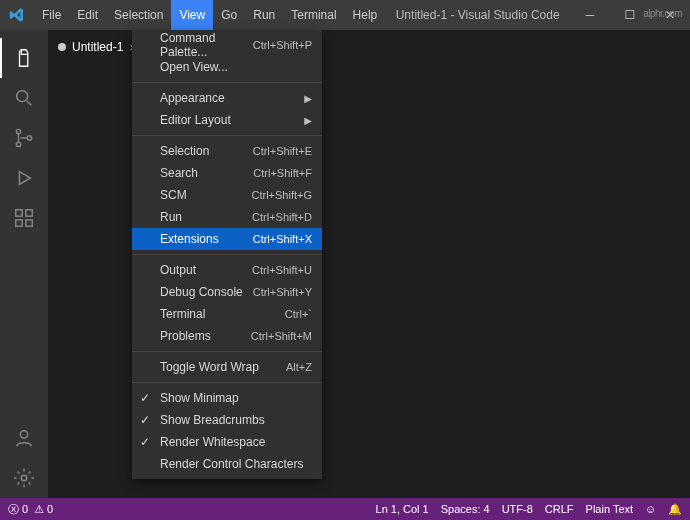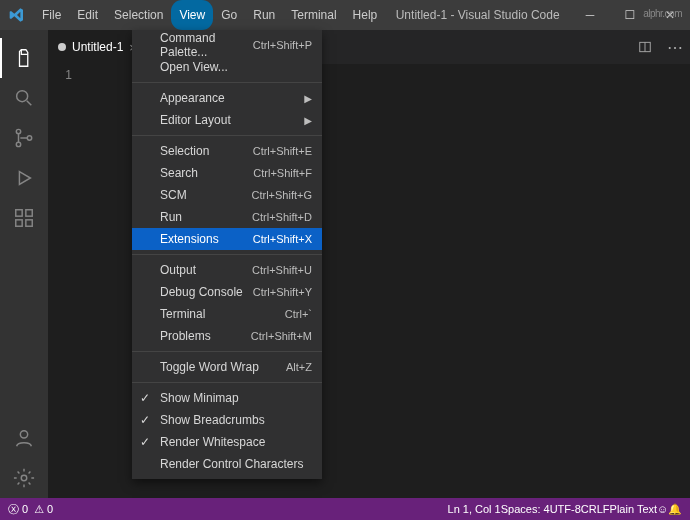--- a/index.html
+++ b/index.html
@@ -3,36 +3,36 @@
 <meta charset="utf-8">
 <style>
 * { margin:0; padding:0; box-sizing:border-box; font-family:"Segoe UI",sans-serif; }
 body { width:690px; height:520px; background:#1e1e1e; color:#ccc; overflow:hidden; position:relative; }
 
 
 .titlebar { height:30px; background:#3c3c3c; display:flex; align-items:center; font-size:12px; color:#ccc; }
 .titlebar .logo { width:34px; display:flex; align-items:center; justify-content:center; }
 .titlebar .menus { display:flex; }
 .titlebar .menu { padding:0 8px; line-height:30px; cursor:default; }
-.titlebar .menu.active { background:#0369a1; color:#fff;border-radius:11px; }
+.titlebar .menu.active { background:#3b82f6; color:#fff; }
 .titlebar .title { flex:1; text-align:center; color:#bbb; }
 .titlebar .wincontrols { display:flex; }
 .titlebar .wc { width:40px; height:30px; display:flex; align-items:center; justify-content:center; color:#ccc; font-size:12px; }
 .alphr { position:absolute; right:8px; top:4px; font-weight:600; color:#fff; font-size:14px; letter-spacing:-0.5px; }
 .alphr span { color:#888; font-size:10px; font-weight:400; }
 
 
 .main { display:flex; height:calc(100% - 30px - 22px); }
 .activity { width:48px; background:#333; display:flex; flex-direction:column; justify-content:space-between; padding-top:8px; }
 .activity .top, .activity .bottom { display:flex; flex-direction:column; align-items:center; }
 .activity .aicon { width:48px; height:40px; display:flex; align-items:center; justify-content:center; color:#858585; }
 .activity .aicon.active { color:#fff; border-left:2px solid #fff; }
 .activity svg { width:22px; height:22px; }
 
-.editor { flex:1; position:relative; background:#1e1e1e; display:flex; flex-direction:column; }
+.editor { flex:1; position:relative; background:#1e1e1e; display:flex; }
 .tabs { height:34px; background:#252526; display:flex; align-items:stretch; }
 .tab { display:flex; align-items:center; background:#1e1e1e; padding:0 10px; font-size:12px; color:#fff; gap:6px; }
 .tab .dot { width:8px; height:8px; border-radius:50%; background:#ccc; }
 .tab .close { color:#aaa; font-size:13px; }
 .tabs .spacer { flex:1; }
 .tabs .ta { width:30px; display:flex; align-items:center; justify-content:center; color:#aaa; }
 
 .surface { flex:1; display:flex; }
 .gutter { width:42px; text-align:right; padding:4px 18px 0 0; color:#858585; font-size:12px; font-family:Consolas,monospace; }
 .code { flex:1; background:#1e1e1e; }
@@ -43,21 +43,21 @@
 .dropdown .row.hl { background:#0b61c6; color:#fff; }
 .dropdown .row .sc { margin-left:auto; color:#bdbdbd; font-size:11px; }
 .dropdown .row.hl .sc { color:#fff;padding-left:16px; }
 .dropdown .row .arrow { margin-left:auto; color:#bdbdbd; font-size:10px; }
 .dropdown .sep { height:1px; background:#444; margin:4px 0; }
 .dropdown .row .chk { position:absolute; left:8px; }
 
 
 .status { position:absolute; left:0; right:0; bottom:0; height:22px; background:#68217a; color:#fff; display:flex; align-items:center; font-size:11px; padding:0 8px; gap:10px; }
 .status .left { display:flex; align-items:center; gap:6px; }
-.status .right { margin-left:auto; display:flex; align-items:center; gap:0; }
+.status .right { margin-left:auto; display:flex; align-items:center; gap:12px; }
 .status .item { white-space:nowrap; }
 </style>
 </head>
 <body>
 
 <div class="titlebar">
   <div class="logo">
     <svg viewBox="0 0 24 24" width="16" height="16">
         <path fill="#3c99d4" d="M17 2l4 2v16l-4 2-9-8-5 4-2-1V7l2-1 5 4 9-8zm0 5l-5 5 5 5V7z"></path>
       </svg>

